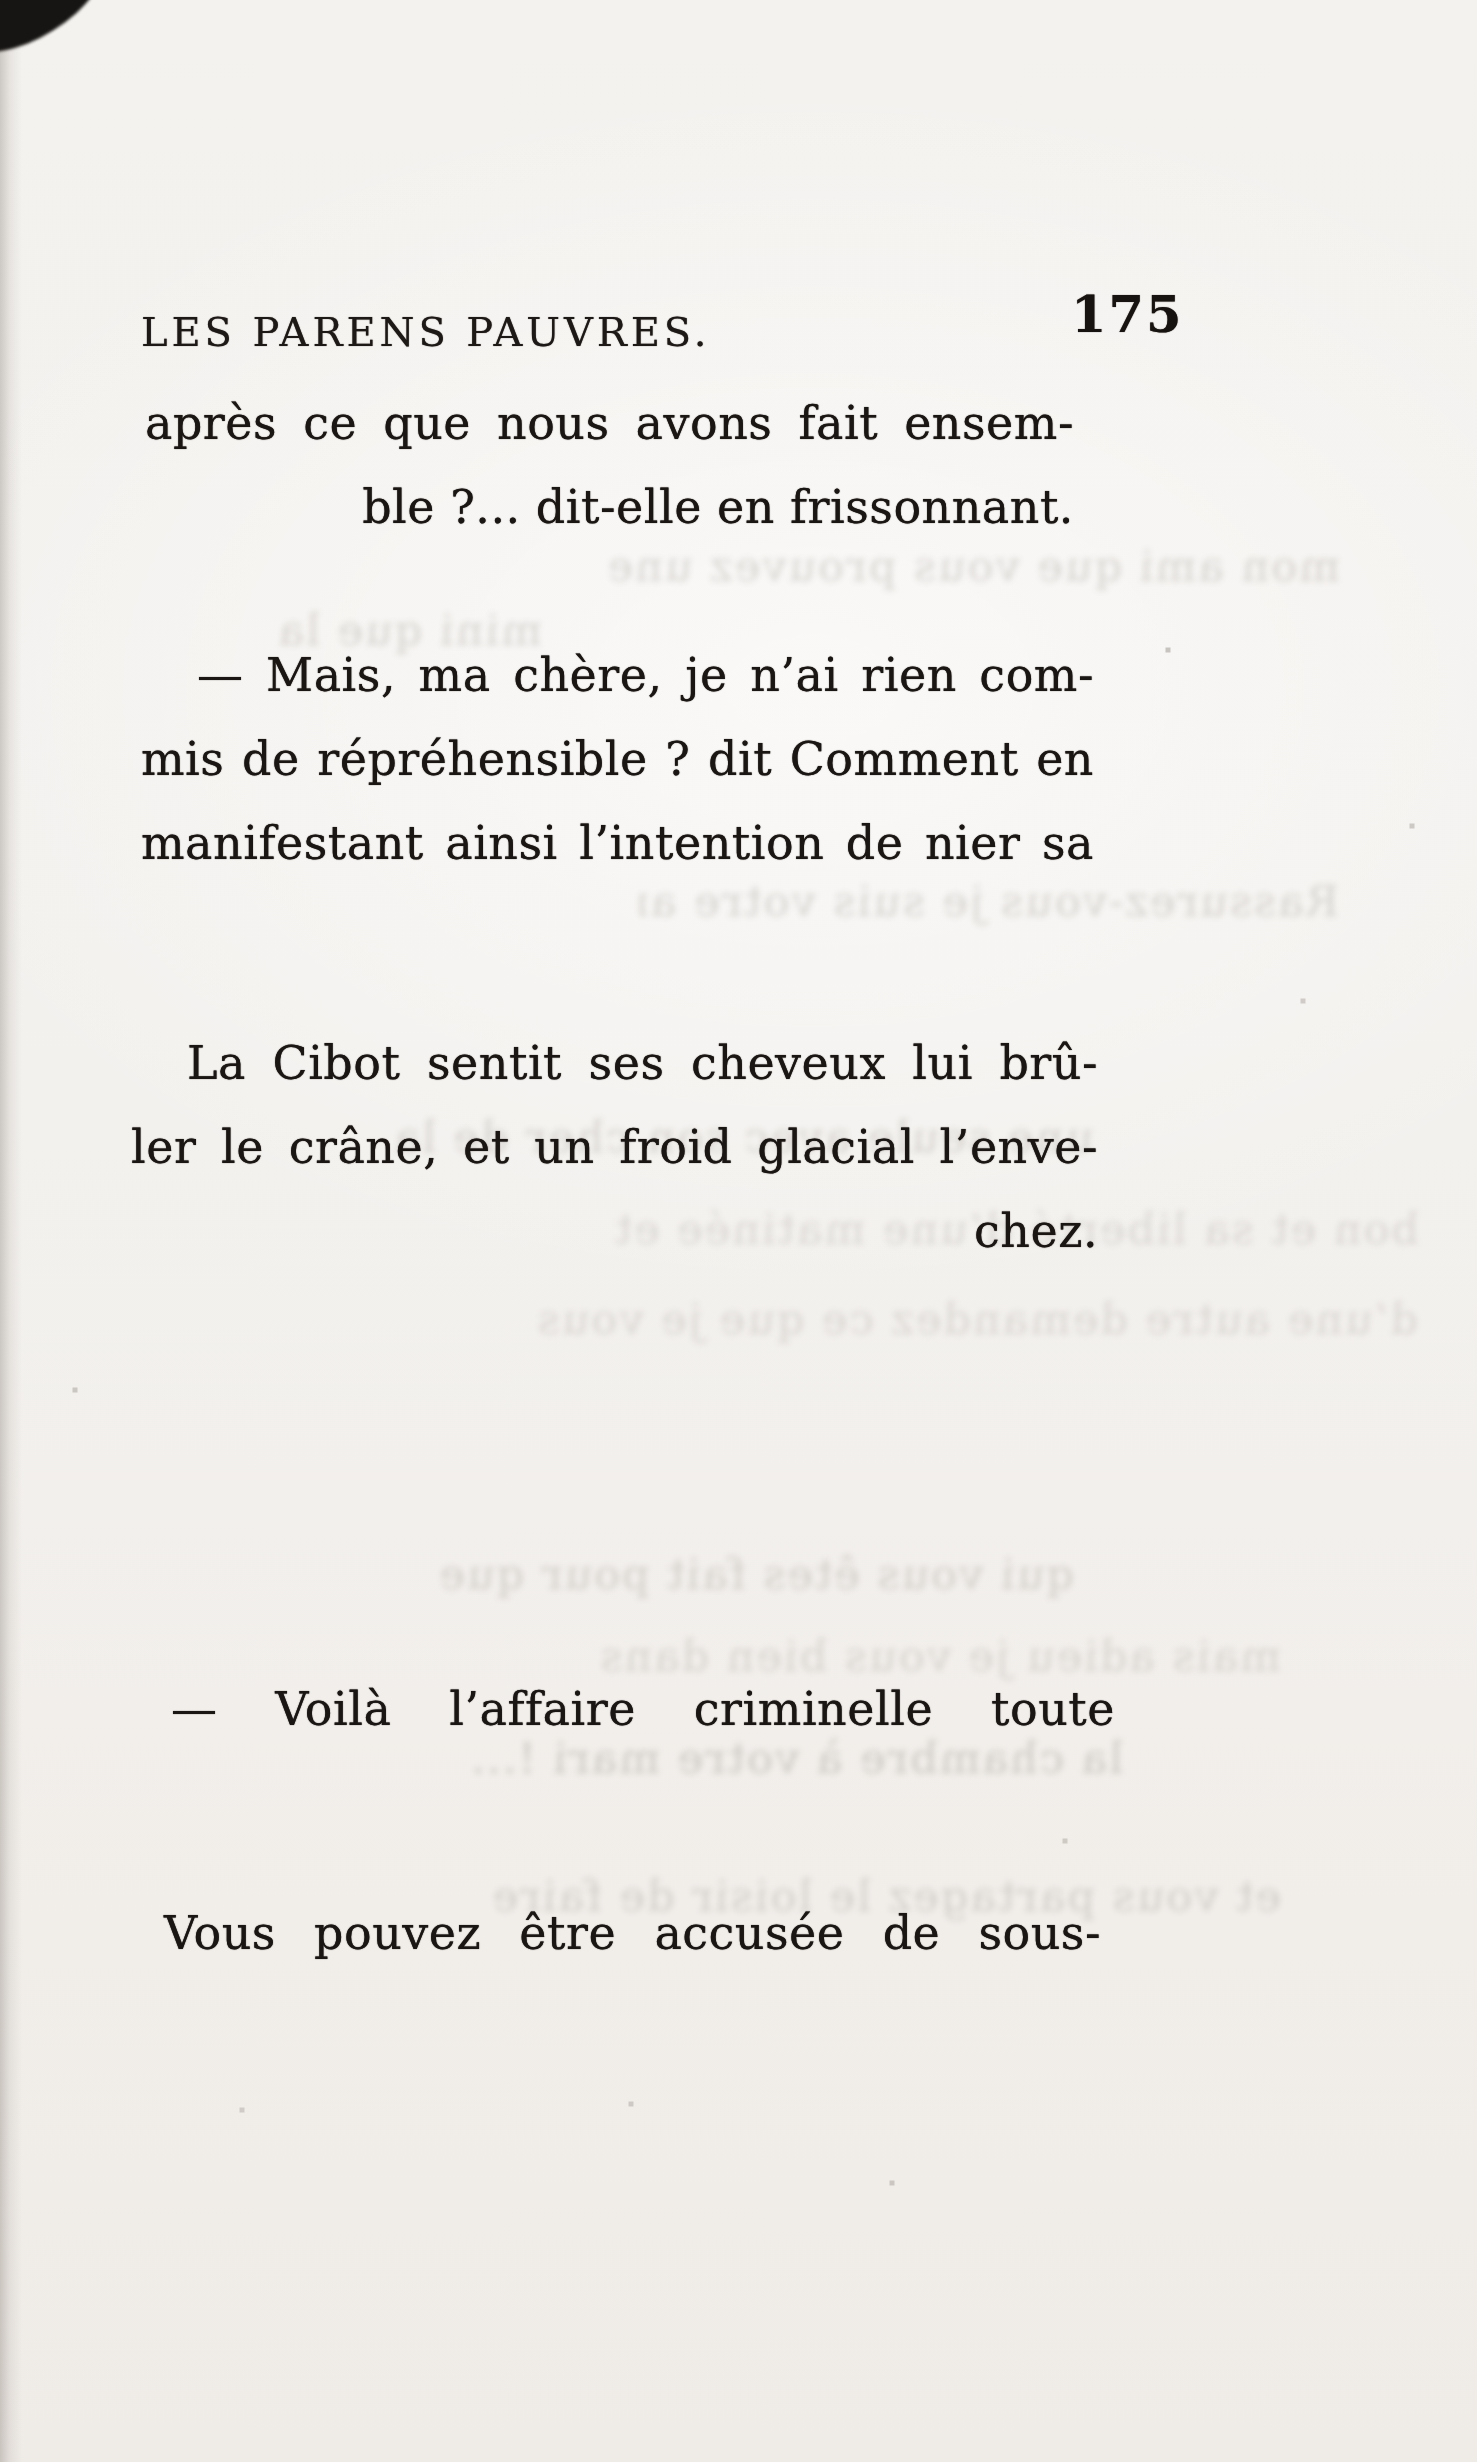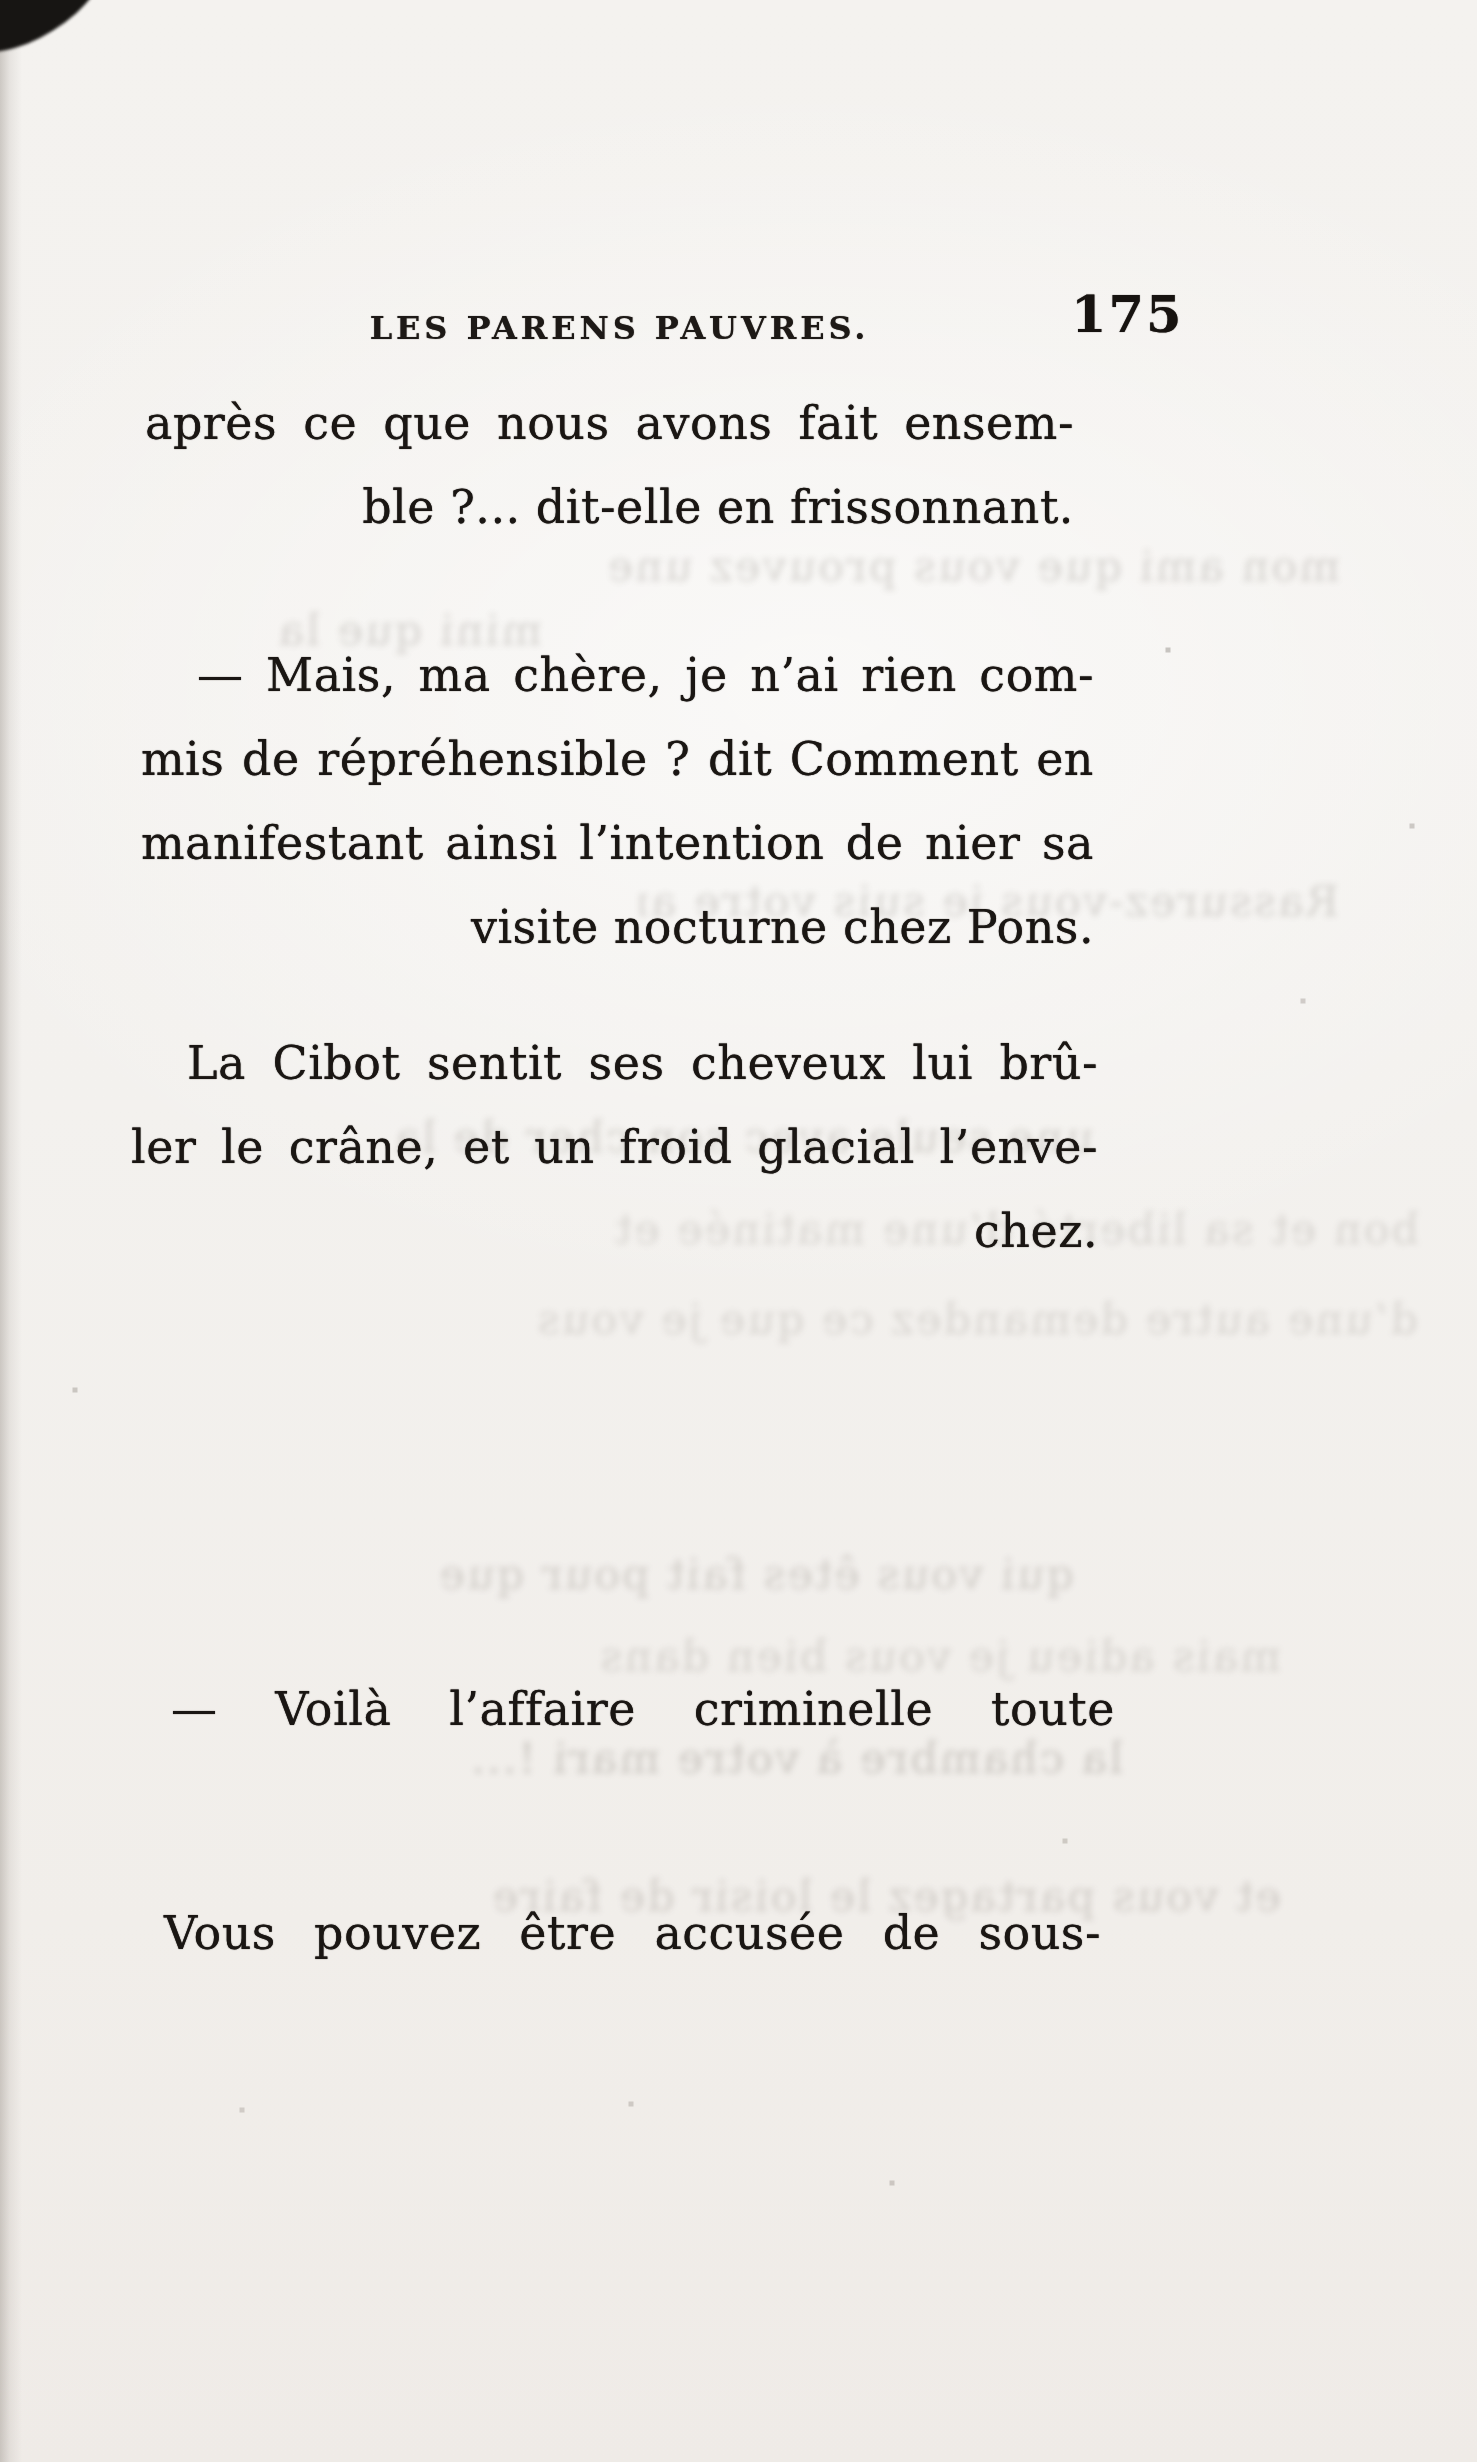--- a/index.html
+++ b/index.html
@@ -52,22 +52,22 @@
   .g4{left:177px;top:1108px;width:916px;}
   .g5{left:148px;top:1200px;width:1271px;opacity:.34;}
   .g6{left:246px;top:1290px;width:1172px;opacity:.34;}
   .g7{left:138px;top:1545px;width:936px;}
   .g8{left:325px;top:1627px;width:956px;opacity:.36;}
   .g9{left:355px;top:1729px;width:768px;opacity:.5;}
   .g10{left:473px;top:1867px;width:808px;}
   
   .title{
     position:absolute;left:141px;top:309px;width:957px;
-    text-align:center;
-    font-size:32px;font-weight:bold;letter-spacing:3.9px;
+    text-align:left;
+    font-size:40px;font-weight:normal;letter-spacing:3.9px;
     color:#1d1916;
     text-shadow:0 0 1px rgba(25,20,16,.75);
   }
   .pagenum{
     position:absolute;left:1071px;top:284px;
     font-size:51px;font-weight:bold;letter-spacing:2px;
     color:#171310;
     text-shadow:0 0 1px rgba(25,20,16,.8);
   }
   
@@ -119,21 +119,20 @@
 
   <div class="para p1">
     <div class="line j">après ce que nous avons fait ensem-</div>
     <div class="line l">ble ?...  dit-elle en frissonnant.</div>
   </div>
 
   <div class="para p2">
     <div class="line j ind">— Mais, ma chère, je n’ai rien com-</div>
     <div class="line j">mis de répréhensible ?  dit Comment en</div>
     <div class="line j">manifestant ainsi l’intention de nier sa</div>
-    <div class="line l">visite nocturne chez Pons.</div>
   </div>
 
   <div class="para p3">
     <div class="line j ind">La Cibot sentit ses cheveux lui brû-</div>
     <div class="line j">ler le crâne, et un froid glacial l’enve-</div>
     <div class="line l">chez.</div>
   </div>
 
 
   <div class="para p5">

